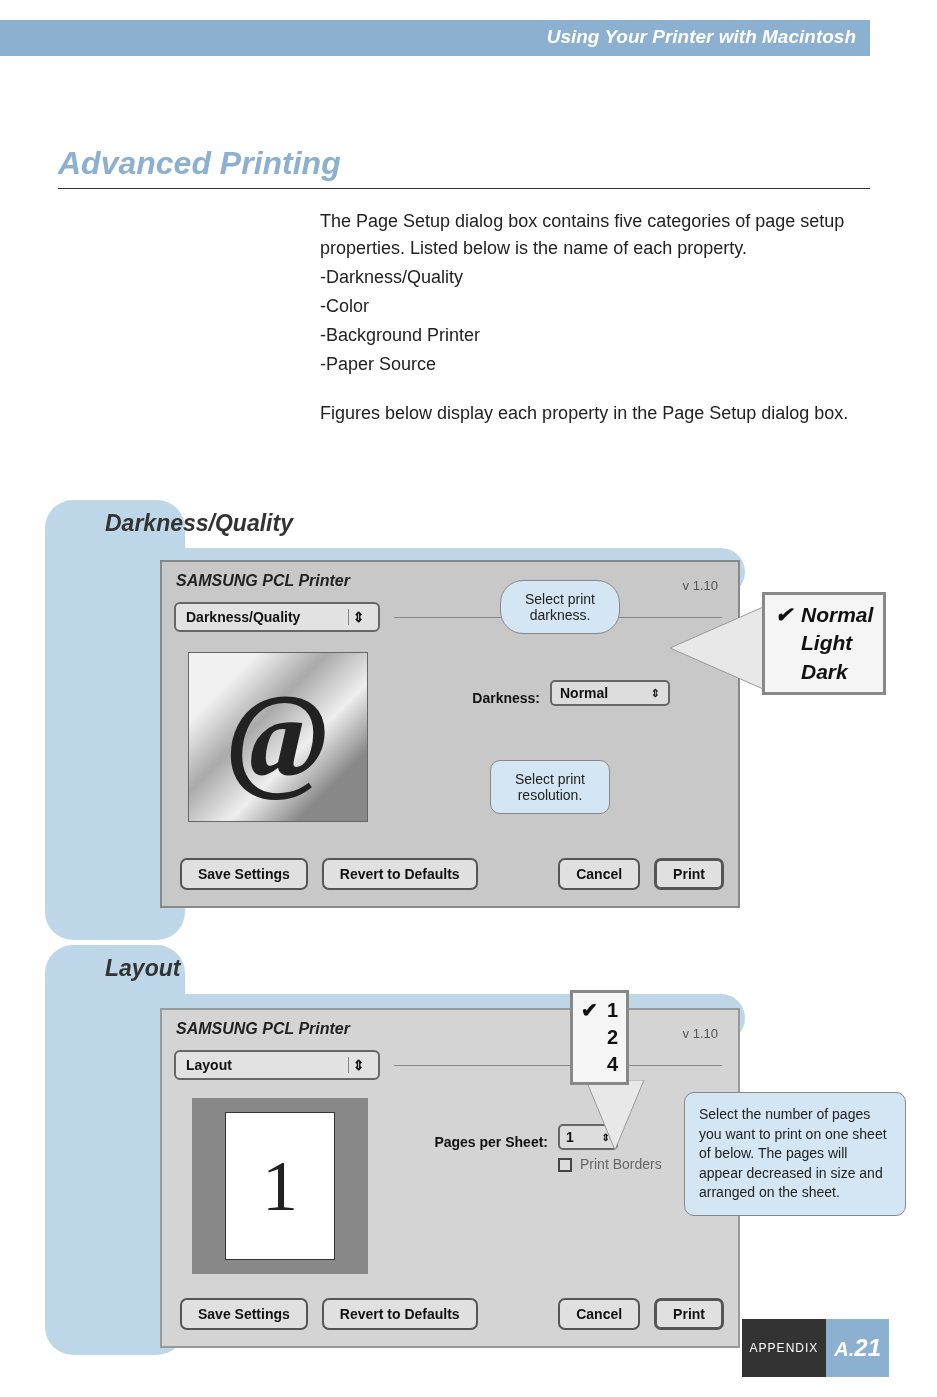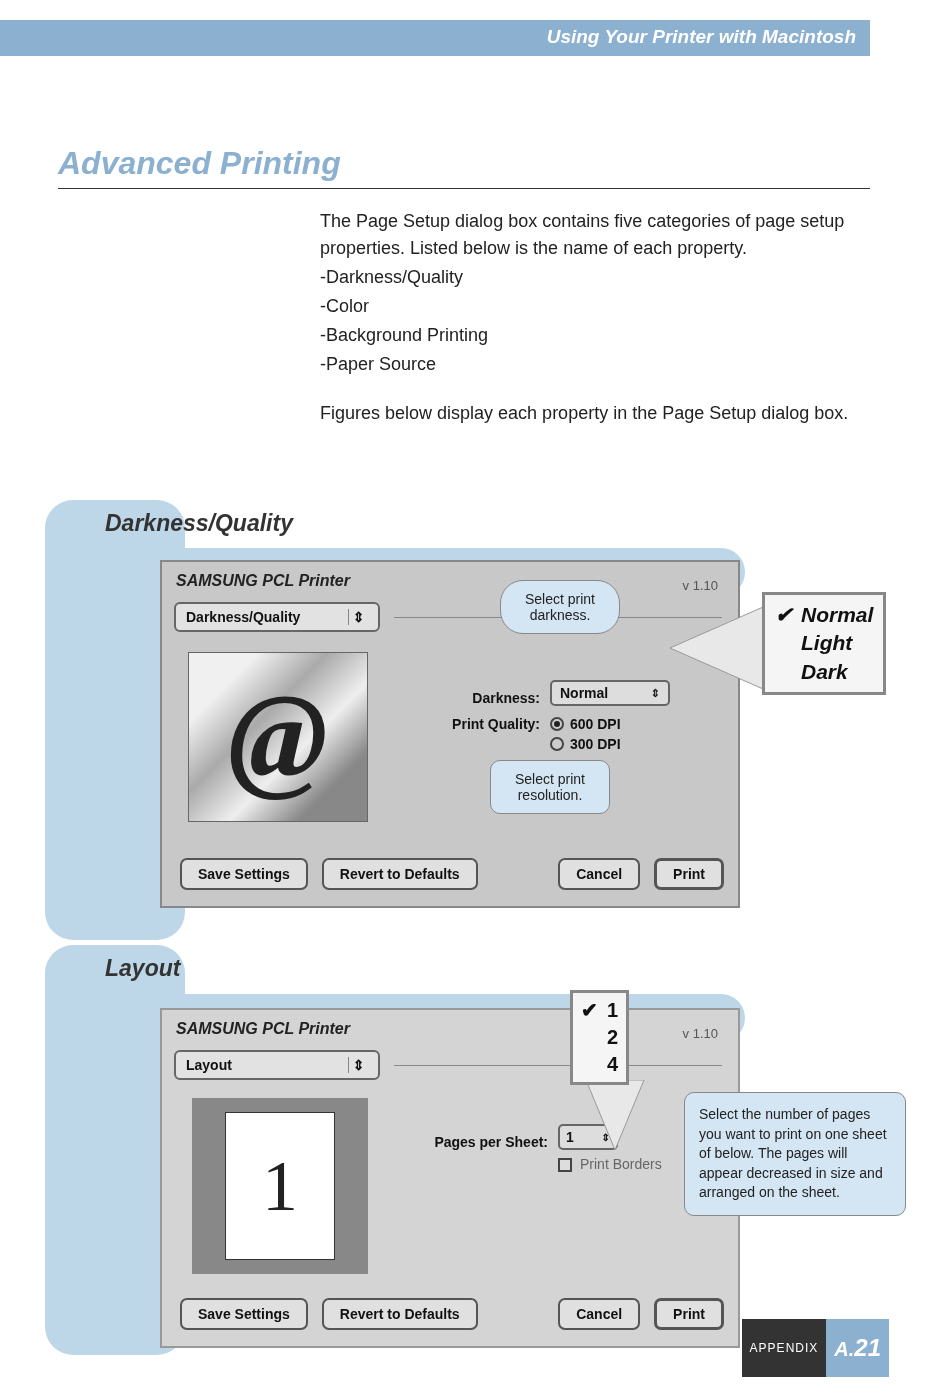--- a/index.html
+++ b/index.html
@@ -353,21 +353,21 @@
   <span class="header-title">Using Your Printer with Macintosh</span>
 </div>
 
 <div class="main-heading">Advanced Printing</div>
 <div class="main-heading-under"></div>
 
 <div class="intro-block">
   <p>The Page Setup dialog box contains five categories of page setup properties. Listed below is the name of each property.</p>
   <p>-Darkness/Quality</p>
   <p>-Color</p>
-  <p>-Background Printing</p>
+  <p>-Background Printer</p>
   <p>-Paper Source</p>
   <p class="gap">Figures below display each property in the Page Setup dialog box.</p>
 </div>
 
 <div class="blue-bg-1"></div>
 <div class="blue-bg-1b"></div>
 <div class="section-label-1">Darkness/Quality</div>
 
 <div class="dialog-1">
   <div class="dlg-title">SAMSUNG PCL Printer</div>
@@ -382,33 +382,20 @@
     </div>
 
   <div class="field-row" style="left:248px; top:118px;">
     <span class="lbl">Darkness:</span>
     <div class="dropdown-box">
       <span>Normal</span>
       <span class="arrows2">⇕</span>
     </div>
   </div>
 
-  <div class="field-row" style="left:248px; top:154px; align-items:flex-start;">
-    <span class="lbl">Print Quality:</span>
-    <div class="radio-col">
-      <div class="radio-item">
-          <span class="radio sel"></span>
-          <span>600 DPI</span>
-        </div>
-      <div class="radio-item">
-          <span class="radio"></span>
-          <span>300 DPI</span>
-        </div>
-    </div>
-  </div>
 
   <div class="btn-row">
     <div class="mac-btn">Save Settings</div>
     <div class="mac-btn">Revert to Defaults</div>
     <div class="btn-gap"></div>
     <div class="mac-btn">Cancel</div>
     <div class="mac-btn primary">Print</div>
   </div>
 </div>
 

